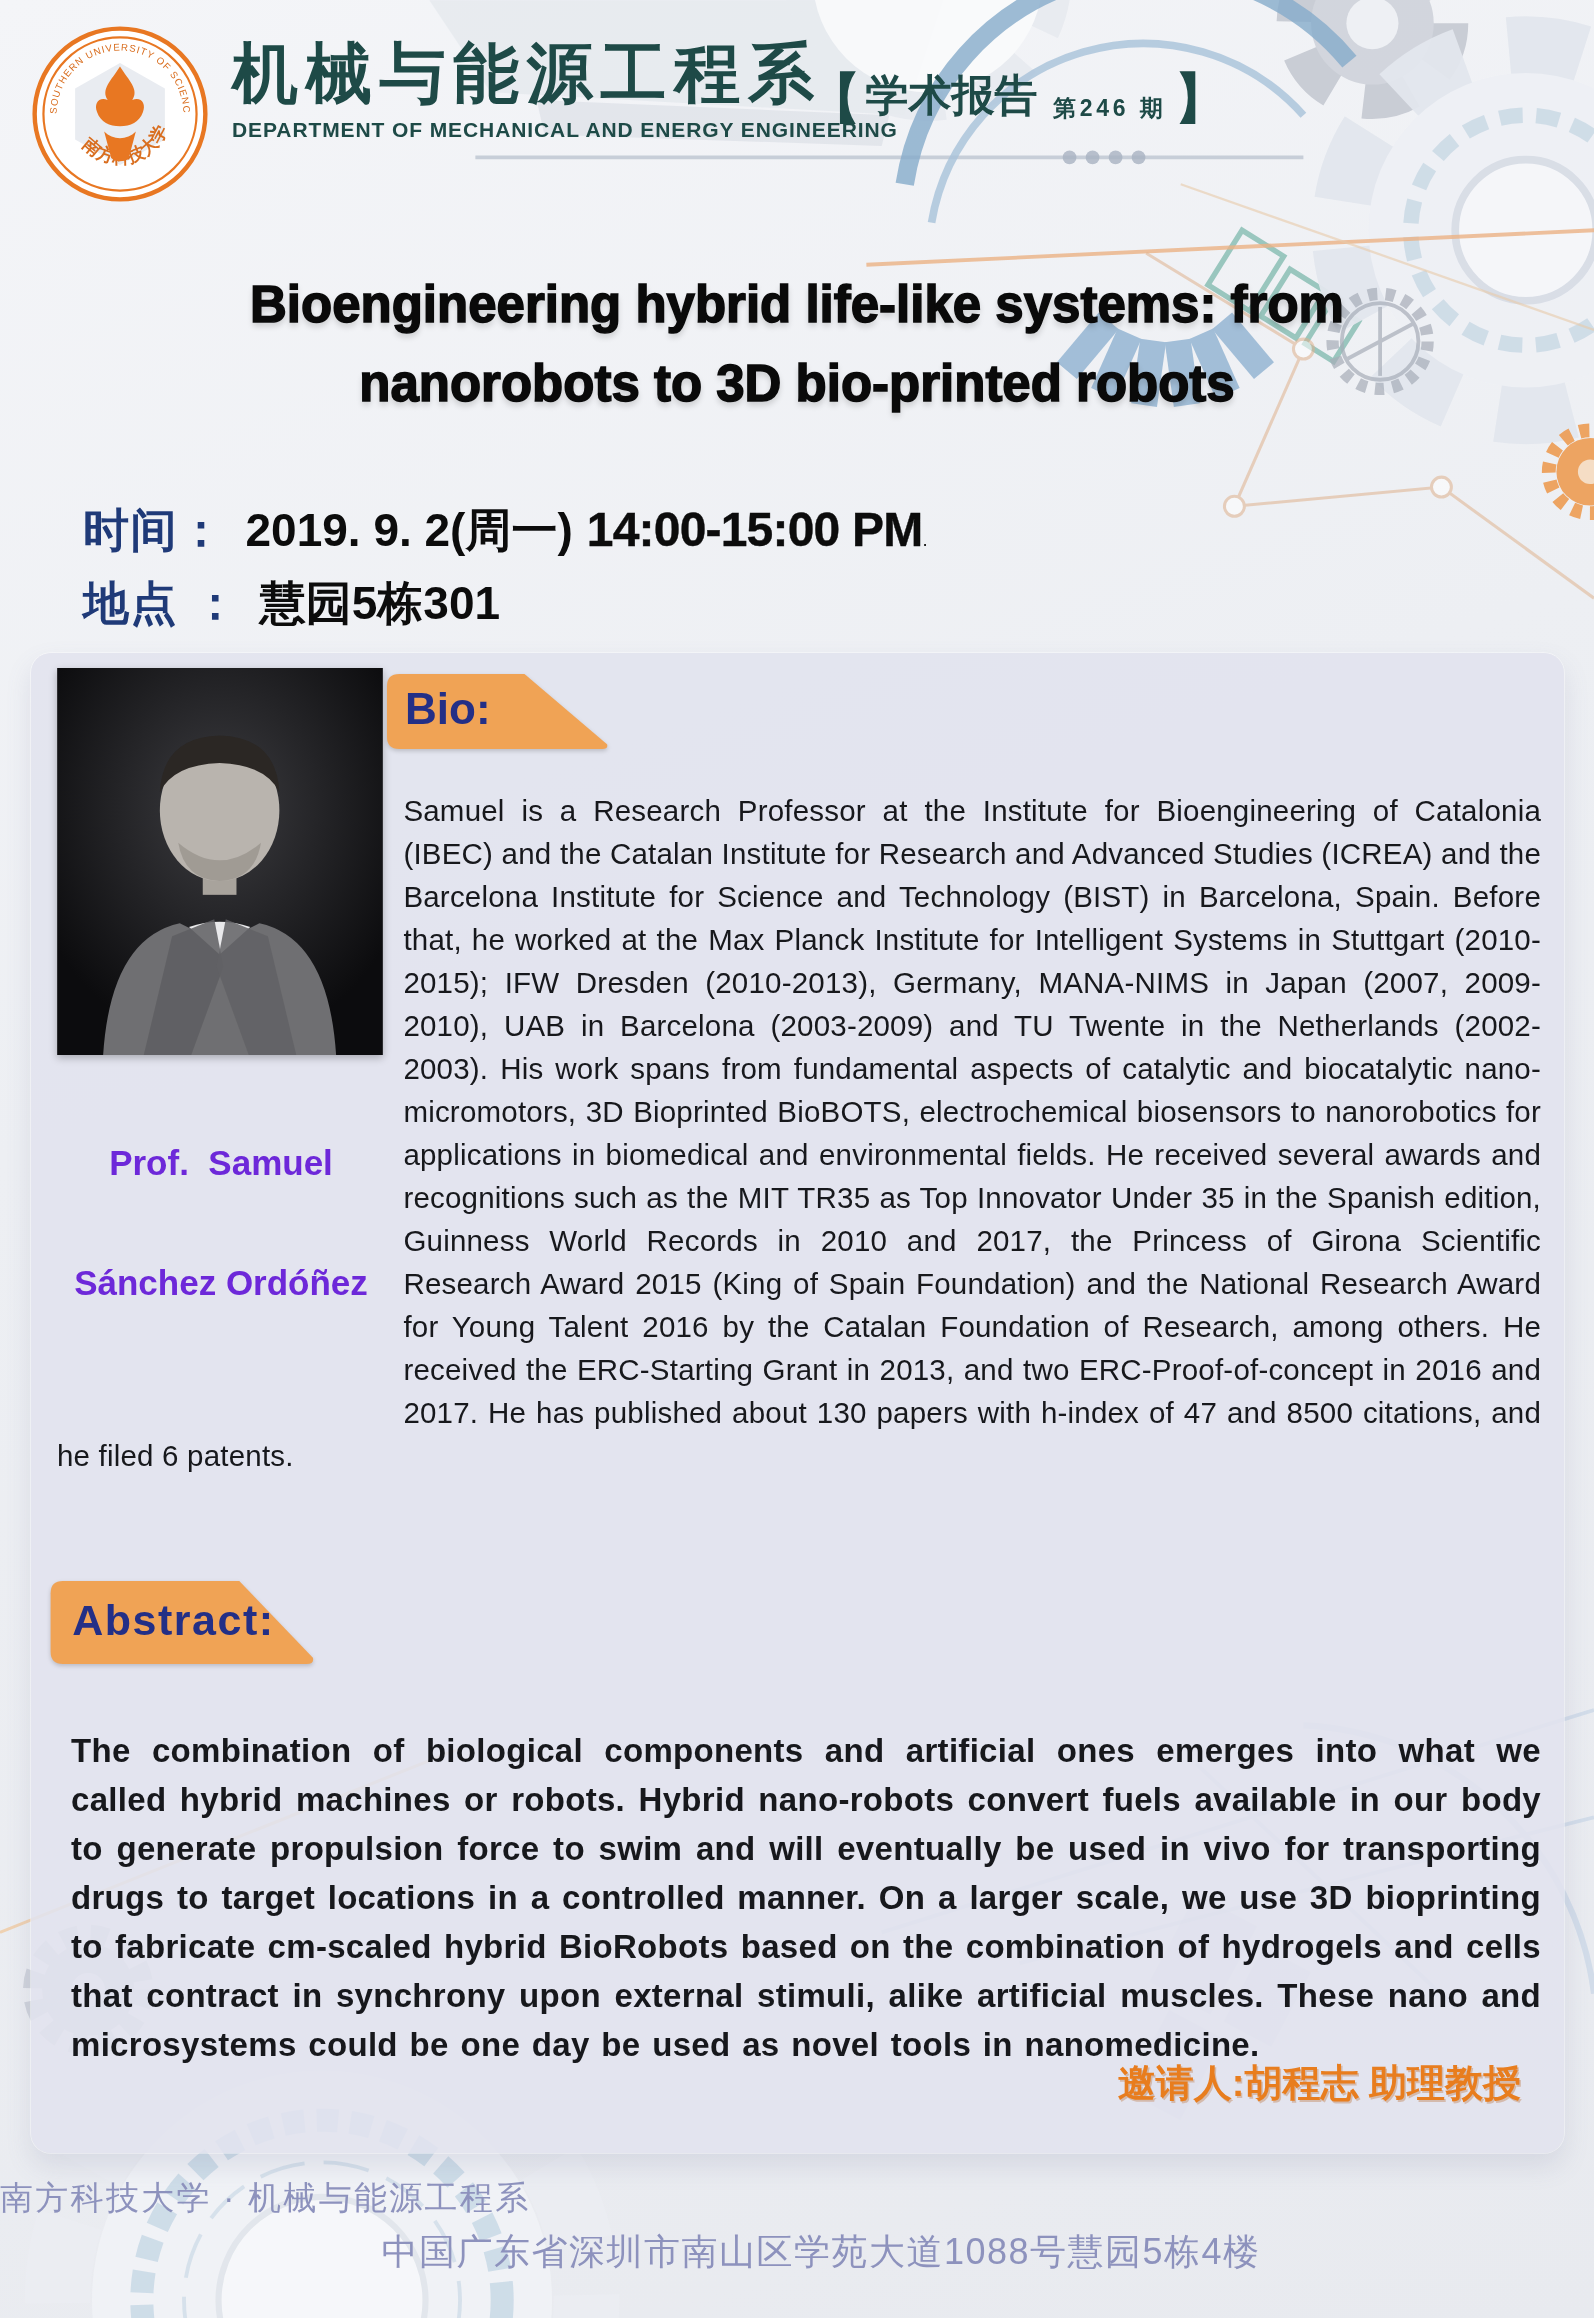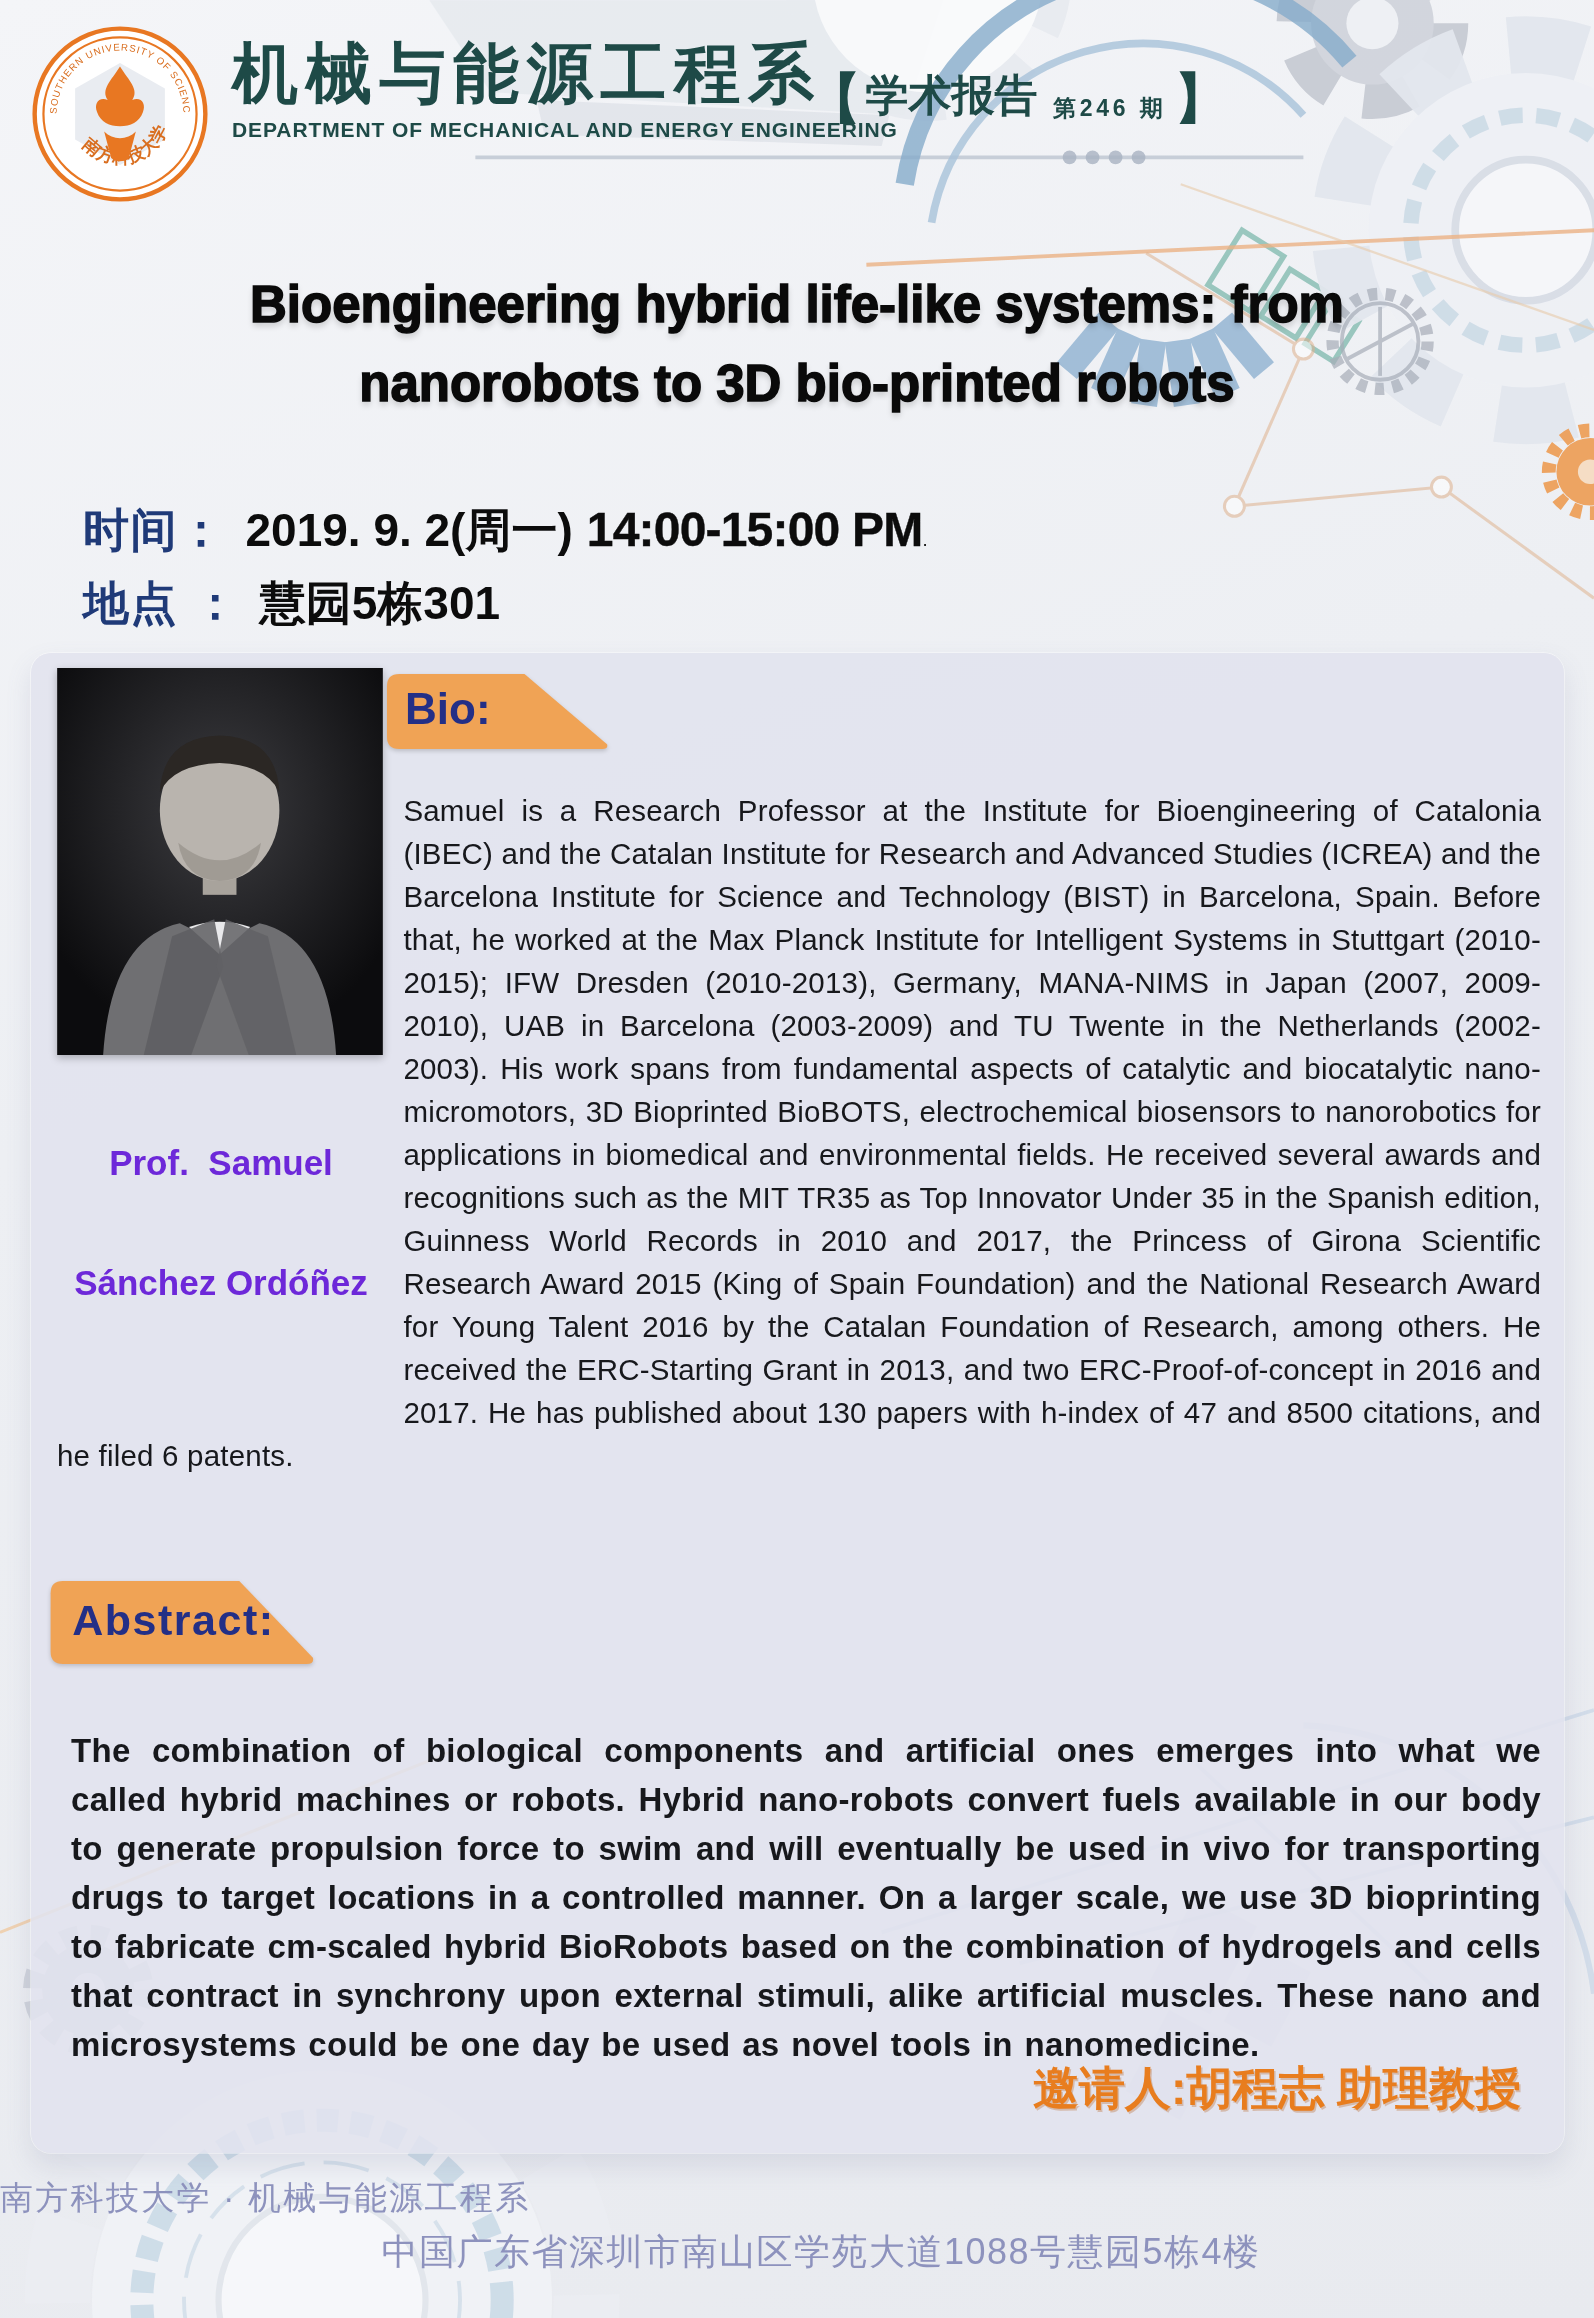--- a/index.html
+++ b/index.html
@@ -48,21 +48,21 @@
   .badge .badge-text{position:relative;display:block;font-weight:bold;color:#232F86;}
   .badge-bio{left:351px;top:18.4px;width:230px;height:81px;}
   .badge-bio .badge-text{font-size:44px;padding:13px 0 0 23px;}
   .badge-abstract{left:15.3px;top:925px;width:270px;height:89px;}
   .badge-abstract .badge-text{font-size:43px;padding:18.4px 0 0 26px;letter-spacing:1.5px;}
   .bio-text{margin:136px 23px 0 26px;font-size:29.5px;line-height:43px;
     text-align:justify;color:#17181c;letter-spacing:0.2px;}
   .abstract-text{position:absolute;left:40px;right:23px;top:1040px;
     font-size:33px;line-height:49px;text-align:justify;color:#17181c;
     letter-spacing:0.3px;word-spacing:2.3px;font-weight:bold;}
-  .invite{position:absolute;right:43px;top:1405px;font-size:46px;font-weight:bold;
+  .invite{position:absolute;right:43px;top:1405px;font-size:38px;font-weight:bold;
     color:#E87D1E;text-shadow:1.5px 2.3px 0 rgba(180,90,20,.30);}
 
   
   .footer-1{position:absolute;left:0;top:2176px;width:100%;
     font-size:33px;color:#8D92BD;letter-spacing:2.3px;}
   .footer-2{position:absolute;left:0;top:2228px;width:100%;text-align:center;
     font-size:36px;color:#8D92BD;letter-spacing:1.5px;padding-left:24px;}
 </style>
 </head>
 <body>

